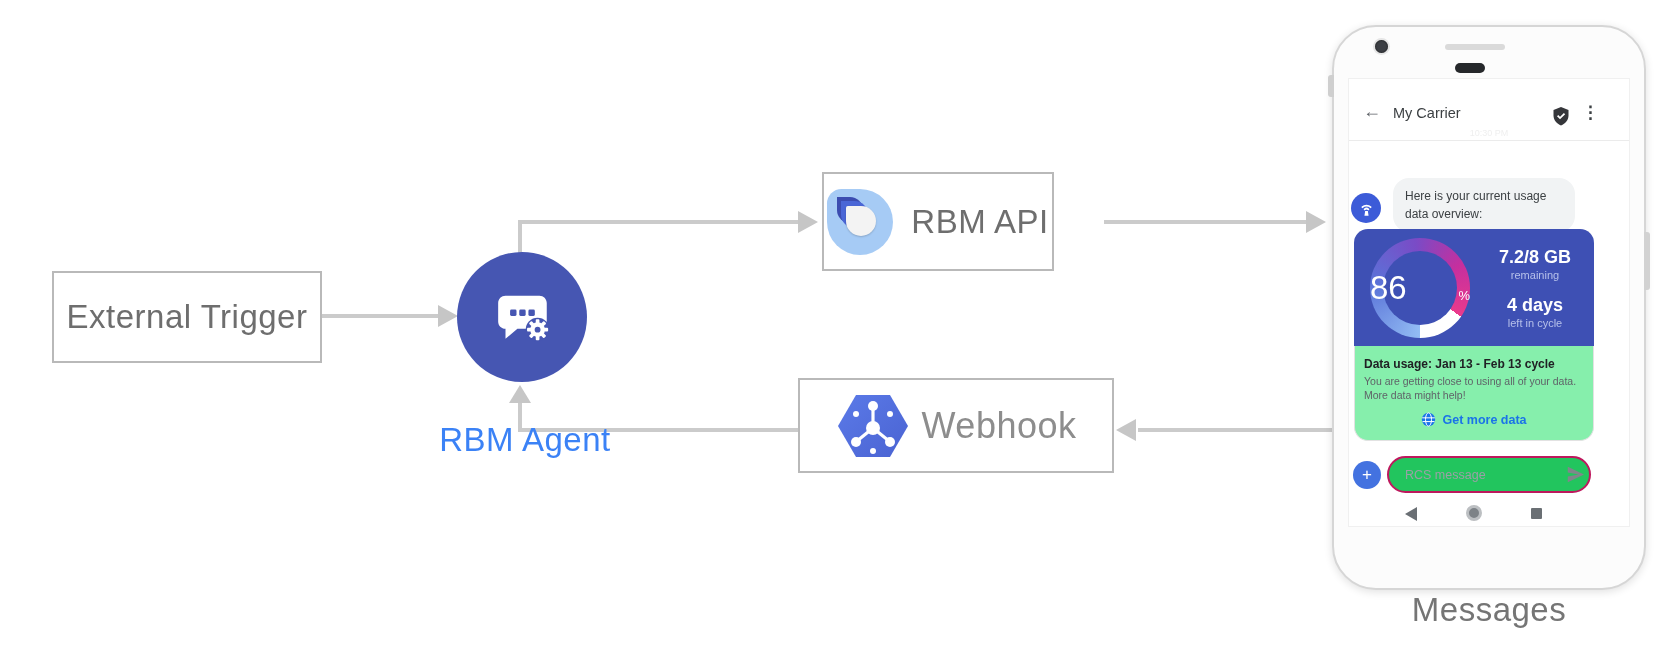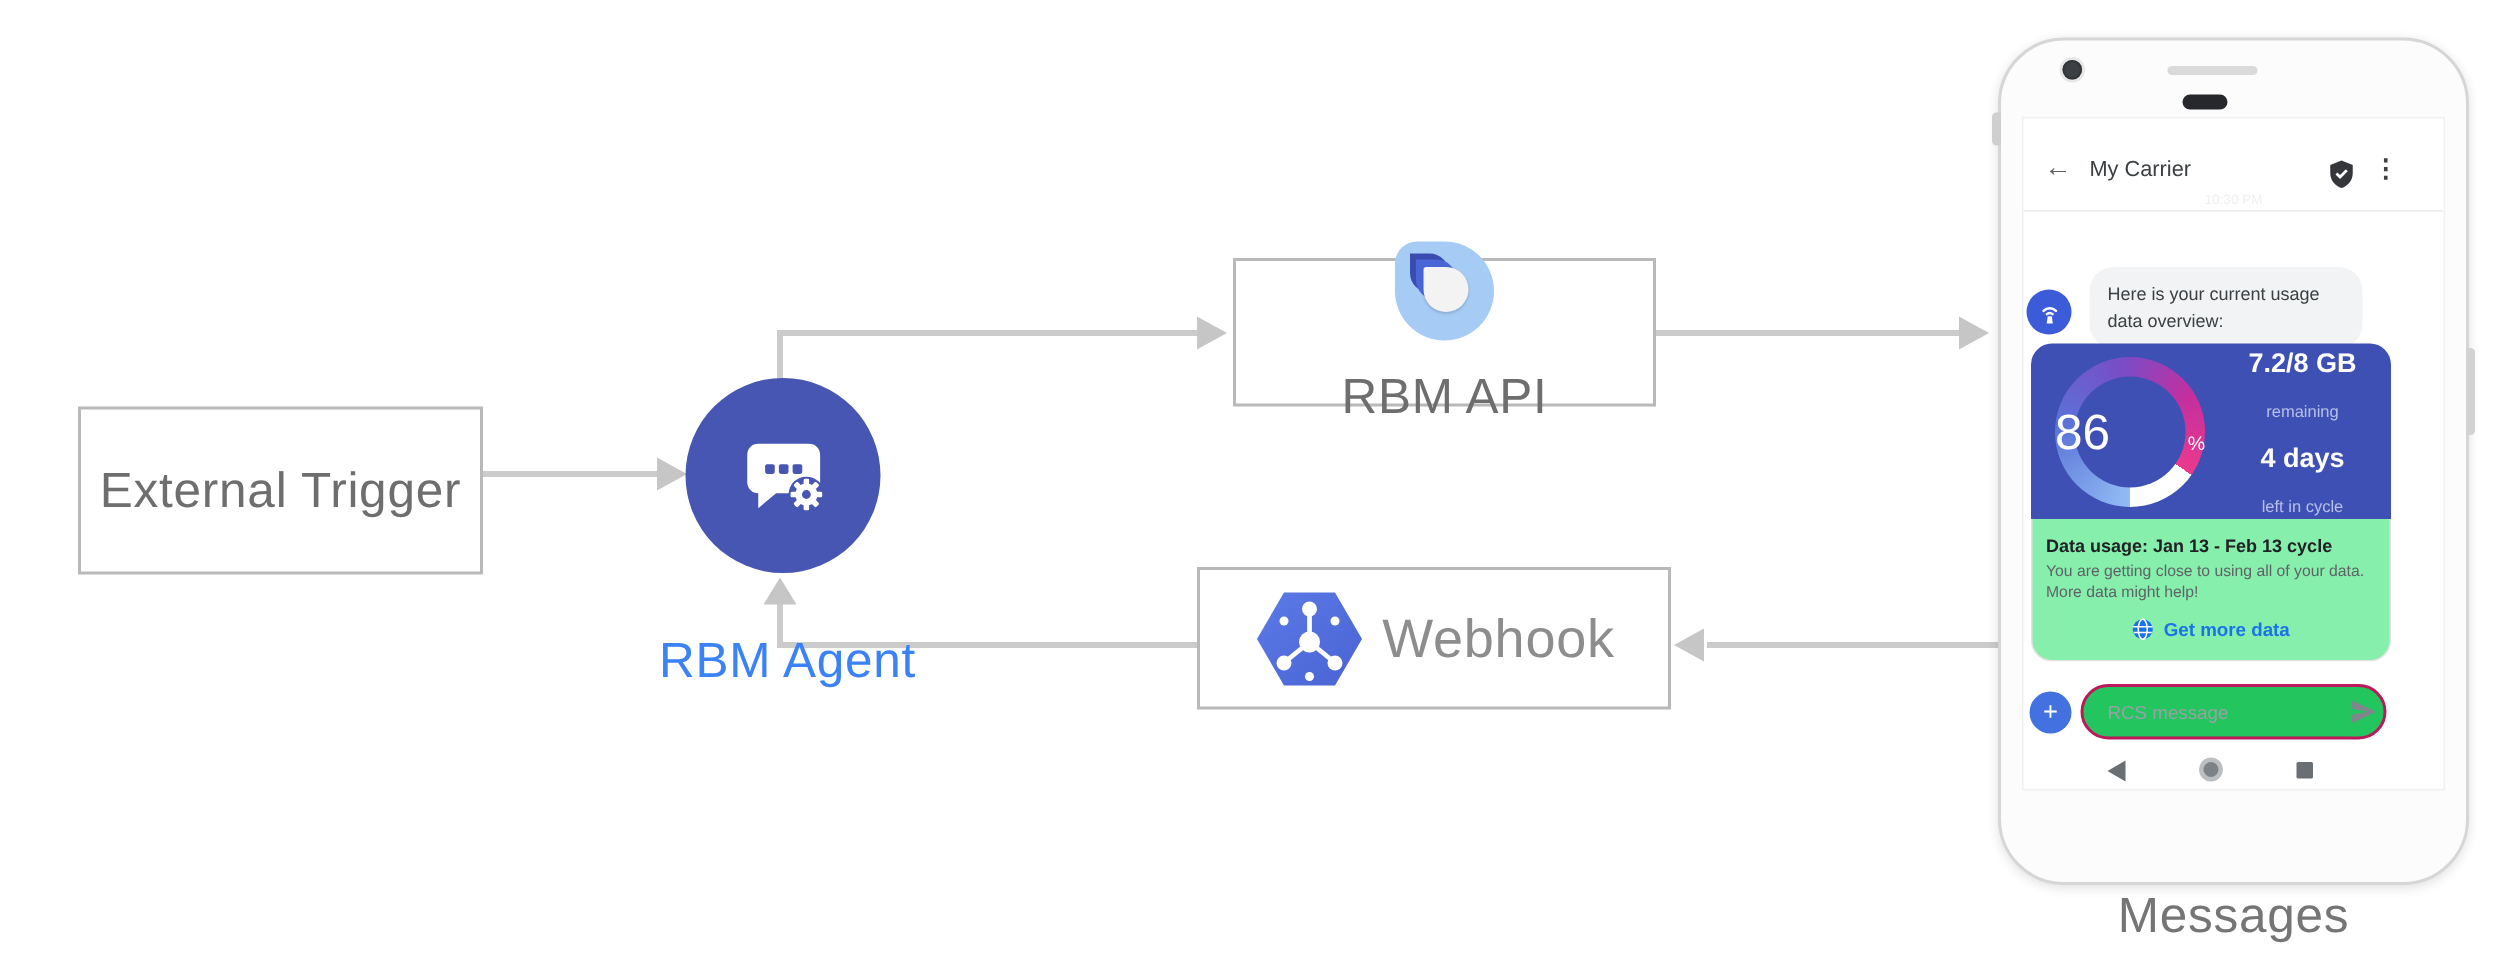--- a/index.html
+++ b/index.html
@@ -2,23 +2,23 @@
 <html><head>
 <meta charset="utf-8">
 <style>
   * { margin:0; padding:0; box-sizing:border-box; }
   body { background:#ffffff; font-family:"Liberation Sans", sans-serif; }
   .stage { position:relative; width:1669px; height:652px; background:#fff; overflow:hidden; }
 
   
   .dbox { position:absolute; background:#fff; border:2px solid #b9b9b9; display:flex; align-items:center; justify-content:center; gap:18px; }
   .dlabel { color:#6e6e6e; font-weight:300; letter-spacing:.5px; }
-  #ext-box { left:52px; top:271px; width:270px; height:112px; }
+  #ext-box { left:52px; top:271px; width:270px; height:92px; }
   #ext-box .dlabel { font-size:33px; }
-  #api-box { left:822px; top:172px; width:282px; height:99px;flex-direction:column; }
+  #api-box { left:822px; top:172px; width:232px; height:99px; }
   #api-box .dlabel { font-size:33px; }
   #hook-box { left:798px; top:378px; width:316px; height:95px;gap:12px; }
   #hook-box .dlabel { font-size:36px; color:#8d8d8d; }
 
   
   #agent-circle { position:absolute; left:457px; top:252px; width:130px; height:130px; border-radius:50%; background:#4656b2; display:flex; align-items:center; justify-content:center; }
   #agent-label { position:absolute; left:430px; top:421px; width:190px; text-align:center; font-size:33px; color:#3b82f6; font-weight:300; letter-spacing:.5px; }
   #messages-label { position:absolute; left:1389px; top:591px; width:200px; text-align:center; font-size:33px; color:#757575; font-weight:300; letter-spacing:.5px; }
 
   
@@ -64,21 +64,21 @@
   .card { position:absolute; left:5px; top:150px; width:240px; }
   .card-top { position:relative; height:117px; background:#3e50b4; border-radius:14px 14px 0 0; }
   .gauge { position:absolute; left:16px; top:9px; width:100px; height:100px; border-radius:50%;
     background:conic-gradient(from 180deg, #93bdf4 0deg, #5a73d8 95deg, #7a4bc6 175deg, #c52f9e 240deg, #ea3a8c 305deg, #ffffff 305deg 360deg); }
   .gauge::after { content:""; position:absolute; inset:13px; border-radius:50%; background:#3e50b4; }
   .gauge-text { position:absolute; inset:0; z-index:2; display:flex; align-items:center; justify-content:space-between; color:#fff; }
   .gauge-num { font-size:33px; font-weight:300; }
   .gauge-pct { font-size:13px; margin-top:14px; }
   .stats { position:absolute; left:122px; right:0; top:0; bottom:0; display:flex; flex-direction:column; align-items:center; justify-content:center; text-align:center; }
   .stat-val { color:#fff; font-size:18px; font-weight:bold; }
-  .stat-lab { color:#b6c0ea; font-size:11px; margin-top:16px; }
+  .stat-lab { color:#b6c0ea; font-size:11px; margin-top:1px; }
   .stat-gap { height:14px; }
   .card-bottom { background:#86efac; border:1px solid #e2e2e2; border-top:none; border-radius:0 0 14px 14px; padding:11px 9px 13px; }
   .cb-title { font-size:12px; font-weight:bold; color:#202124; white-space:nowrap; }
   .cb-line { font-size:10.5px; color:#5f6368; margin-top:4px; white-space:nowrap; }
   .cb-action { margin-top:11px; display:flex; align-items:center; justify-content:center; gap:6px; cursor:pointer; }
   .cb-action span { font-size:12.5px; font-weight:bold; color:#1a73e8; }
 
   
   .plus-btn { position:absolute; left:4px; top:382px; width:28px; height:28px; border-radius:50%; background:#4372e0; color:#fff; font-size:17px; display:flex; align-items:center; justify-content:center; }
   .pill { position:absolute; left:38px; top:377px; width:204px; height:37px; border:2px solid #be185d; border-radius:19px; background:#22c55e; display:flex; align-items:center; padding:0 12px 0 16px; }

